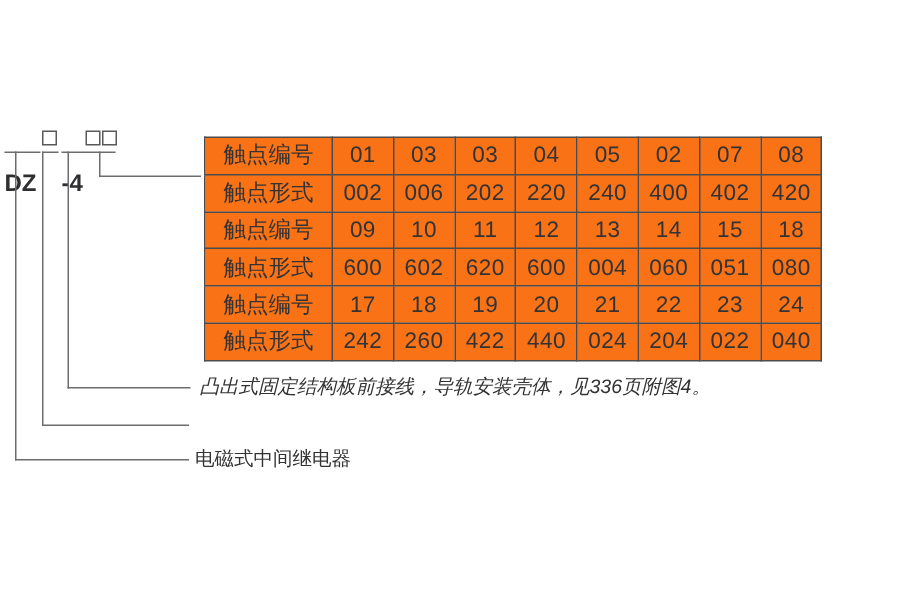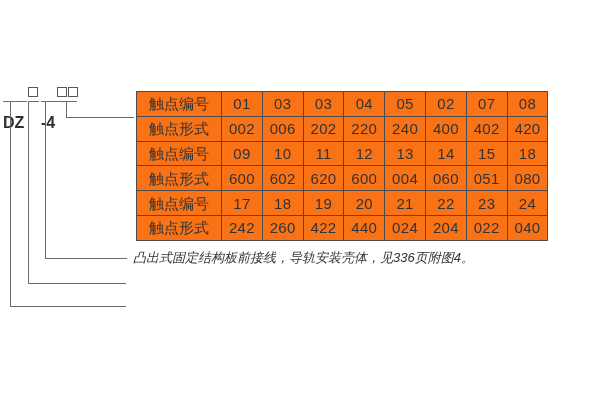--- a/index.html
+++ b/index.html
@@ -129,14 +129,15 @@
           <td class="value-cell">204</td>
           <td class="value-cell">022</td>
           <td class="value-cell">040</td>
         </tr>
       </tbody>
   </table>
 
   <div class="note" style="left:133px;top:251px;font-style:italic;">凸出式固定结构板前接线，导轨安装壳体，见336页附图4。</div>
 
 
+  <div class="note" style="left:130px;top:299px;">电磁式中间继电器</div>
 
 </div>
 
 </body></html>

